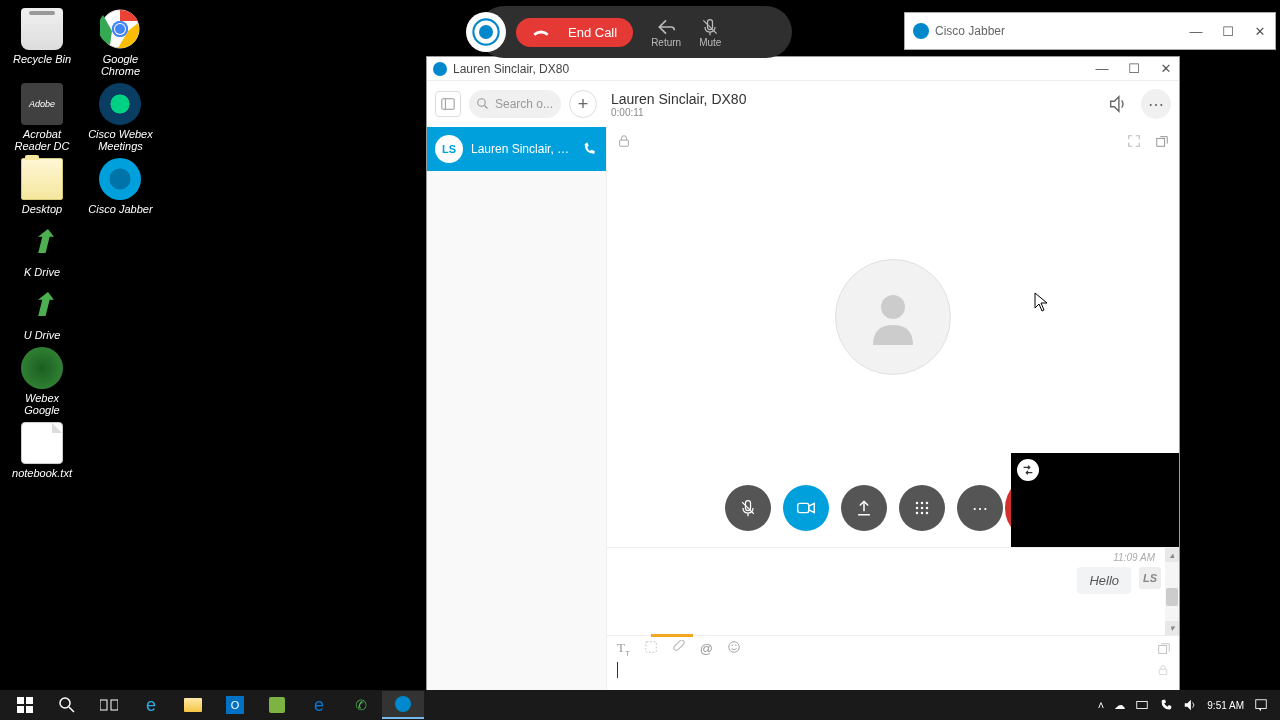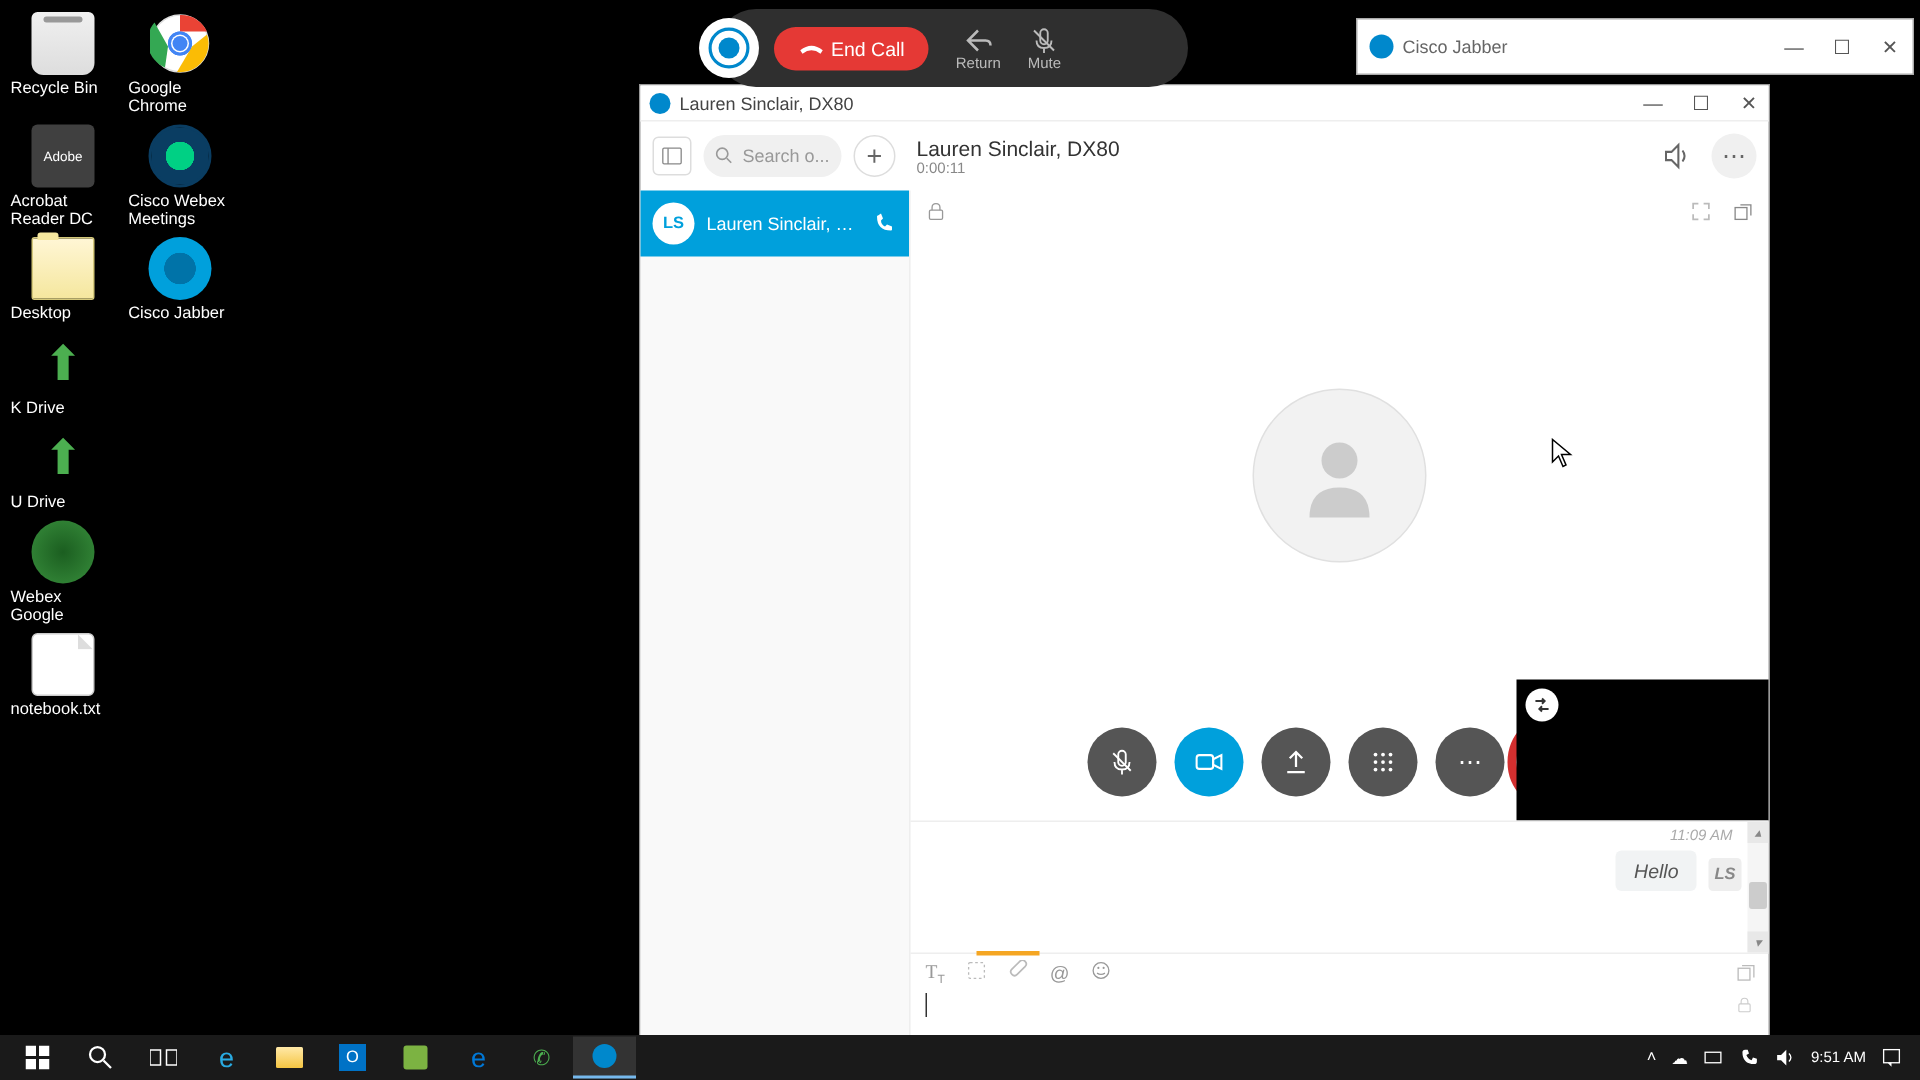--- a/index.html
+++ b/index.html
@@ -1,20 +1,20 @@
 <!DOCTYPE html>
 <html><head>
 <meta charset="utf-8">
 <style>
 * { margin: 0; padding: 0; box-sizing: border-box; font-family: 'Segoe UI', Tahoma, sans-serif; }
 body { width: 1280px; height: 720px; background: #000; overflow: hidden; position: relative; }
 
 
 .desktop-icons { position: absolute; top: 5px; left: 5px; width: 160px; }
-.desktop-icon { display: inline-block; width: 70px; color: #fff; font-size: 11px; margin: 3px 2px; vertical-align: top; cursor: default; }
+.desktop-icon { display: inline-block; width: 70px; text-align: center; color: #fff; font-size: 11px; margin: 3px 2px; vertical-align: top; cursor: default; font-style: italic; }
 .icon-img { width: 42px; height: 42px; margin: 0 auto 3px; display: flex; align-items: center; justify-content: center; border-radius: 4px; }
 .recycle-bin { background: linear-gradient(#f0f0f0,#ddd); border-radius: 4px 4px 8px 8px; position: relative; }
 .recycle-bin::before { content:''; position:absolute; top:3px; left:8px; right:8px; height:4px; background:#999; border-radius:2px; }
 .chrome { position:relative; }
 .chrome svg { width:40px; height:40px; }
 .adobe { background:#404040; color:#fff; font-size:9px; display:flex; align-items:center; justify-content:center; }
 .folder { background:linear-gradient(#fff6d5,#f5e79e); border-radius:2px; position:relative; border:1px solid #d4c87a; }
 .folder::before { content:''; position:absolute; top:-4px; left:3px; width:14px; height:5px; background:#f5e79e; border-radius:2px 2px 0 0; }
 .webex-m { background:radial-gradient(circle,#00d084 35%,#0a3d62 36%); border-radius:50%; border:2px solid #0a3d62; }
 .jabber-ic { background:radial-gradient(circle,#0073a8 35%,#00a0dc 36%); border-radius:50%; }
@@ -27,21 +27,21 @@
 .bg-jabber { position:absolute; top:12px; left:904px; width:372px; height:38px; background:#fff; border:1px solid #aaa; display:flex; align-items:center; padding:0 8px; }
 .bg-jabber .jic { width:16px; height:16px; background:#0088cc; border-radius:50%; margin-right:6px; }
 .bg-jabber .title { flex:1; font-size:12px; color:#666; }
 .win-btns { display:flex; gap:18px; color:#555; font-size:13px; }
 .win-btn { width:14px; text-align:center; cursor:default; }
 
 
 .call-pill { position:absolute; top:6px; left:478px; width:314px; height:52px; background:#2f2f2f; border-radius:26px; display:flex; align-items:center; padding:0 8px; z-index:5; }
 .pill-avatar { width:40px; height:40px; background:#fff; border-radius:50%; display:flex; align-items:center; justify-content:center; margin-left:-20px; }
 .pill-avatar svg { width:28px; height:28px; }
-.end-call-btn { background:#e53935; color:#fff; border-radius:18px; padding:7px 16px; display:flex; align-items:center; gap:4px; font-size:13px; margin-left:10px; cursor:pointer; }
+.end-call-btn { background:#e53935; color:#fff; border-radius:18px; padding:7px 16px; display:flex; align-items:center; gap:18px; font-size:13px; margin-left:10px; cursor:pointer; }
 .end-call-btn svg { width:18px; height:12px; }
 .pill-btn { display:flex; flex-direction:column; align-items:center; color:#bbb; font-size:10px; margin-left:18px; cursor:pointer; }
 .pill-btn svg { width:20px; height:20px; }
 
 
 .jabber-win { position:absolute; top:56px; left:426px; width:754px; height:636px; background:#fff; border:1px solid #999; display:flex; flex-direction:column; }
 .titlebar { height:24px; background:#fff; display:flex; align-items:center; padding:0 6px; border-bottom:1px solid #eee; }
 .titlebar .jic { width:14px; height:14px; background:#0088cc; border-radius:50%; margin-right:6px; }
 .titlebar .title { flex:1; font-size:12px; color:#444; }
 
@@ -79,21 +79,21 @@
 .cc-dark { background:#555; }
 .cc-blue { background:#00a0dc; }
 .cc-red { background:#e53935; position:relative; }
 .red-ring { position:absolute; inset:-10px; border:6px solid #d32f2f; border-radius:50%; }
 
 .self-view { position:absolute; right:0; bottom:0; width:168px; height:94px; background:#000; }
 .self-view .swap { position:absolute; top:6px; left:6px; width:22px; height:22px; background:#fff; border-radius:50%; display:flex; align-items:center; justify-content:center; font-size:12px; }
 
 .chat-area { height:88px; border-top:1px solid #eee; position:relative; display:flex; flex-direction:column;font-style:italic; }
 .msg-time { text-align:right; font-size:10px; color:#aaa; padding:4px 24px 0 0; }
-.msg-row { display:flex; justify-content:flex-end; align-items:flex-end; gap:8px; padding:4px 18px; }
+.msg-row { display:flex; justify-content:flex-end; align-items:flex-start; gap:8px; padding:4px 18px; }
 .msg-bubble { background:#f1f3f4; padding:6px 12px; border-radius:4px; font-size:13px; color:#555; }
 .msg-av { width:22px; height:22px; background:#eee; color:#888; border-radius:3px; display:flex; align-items:center; justify-content:center; font-size:11px; font-weight:600; }
 .scroll-track { position:absolute; right:0; top:0; bottom:0; width:14px; background:#f5f5f5; }
 .scroll-arrow { width:14px; height:14px; background:#e8e8e8; color:#888; font-size:9px; text-align:center; line-height:14px; }
 .scroll-thumb { position:absolute; right:1px; top:40px; width:12px; height:18px; background:#ccc; border-radius:2px; }
 
 .compose { height:56px; border-top:1px solid #eee; padding:4px 10px; position:relative; }
 .orange-bar { position:absolute; top:-2px; left:44px; width:42px; height:3px; background:#f5a623; }
 .compose-icons { display:flex; gap:14px; align-items:center; color:#999; font-size:13px; }
 .compose-icons span { cursor:pointer; }

